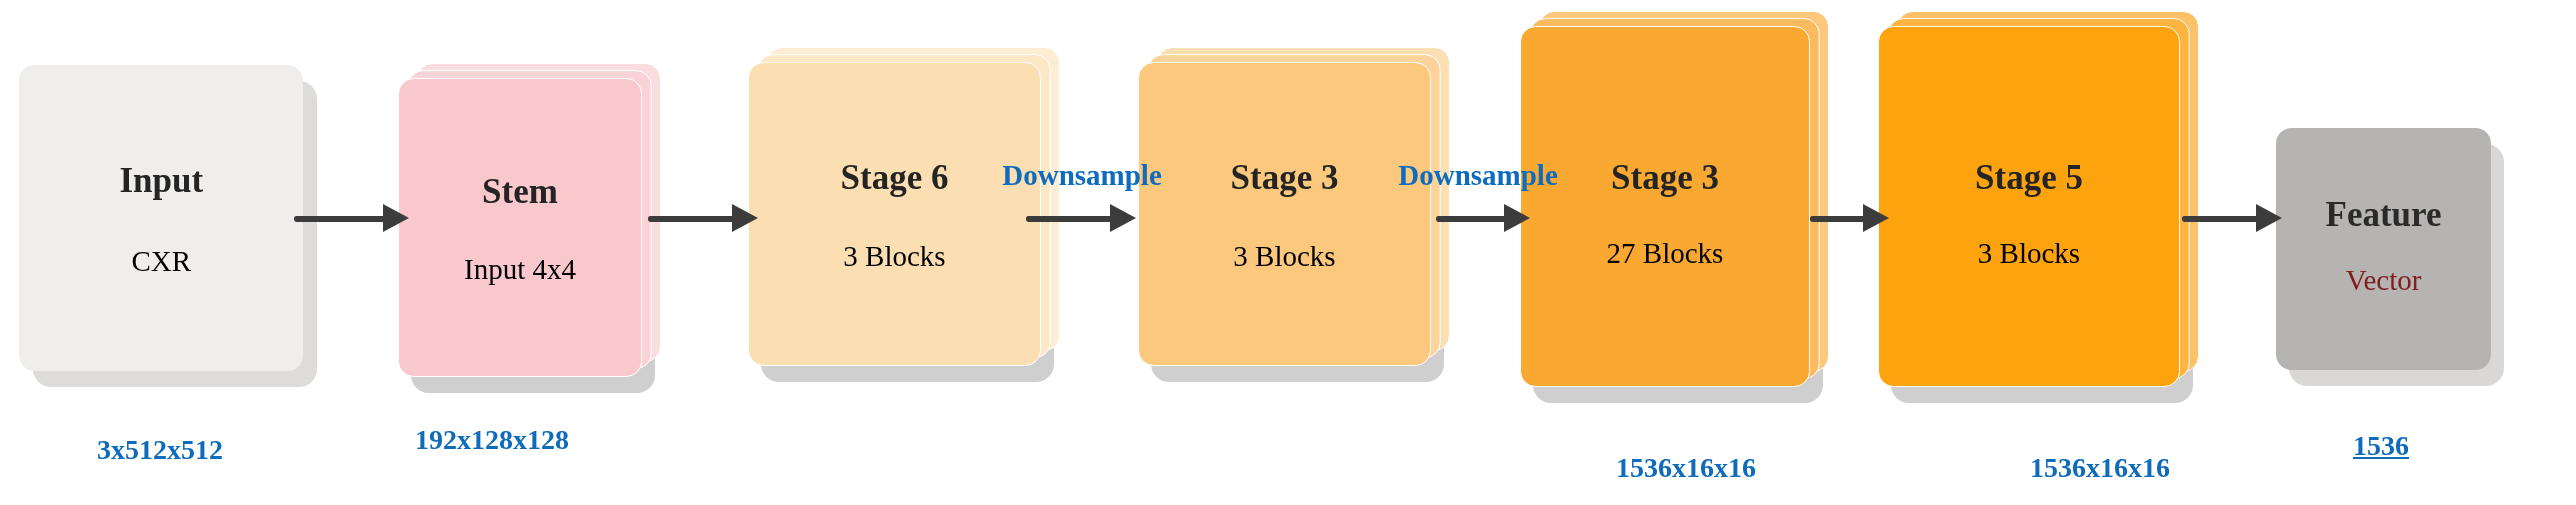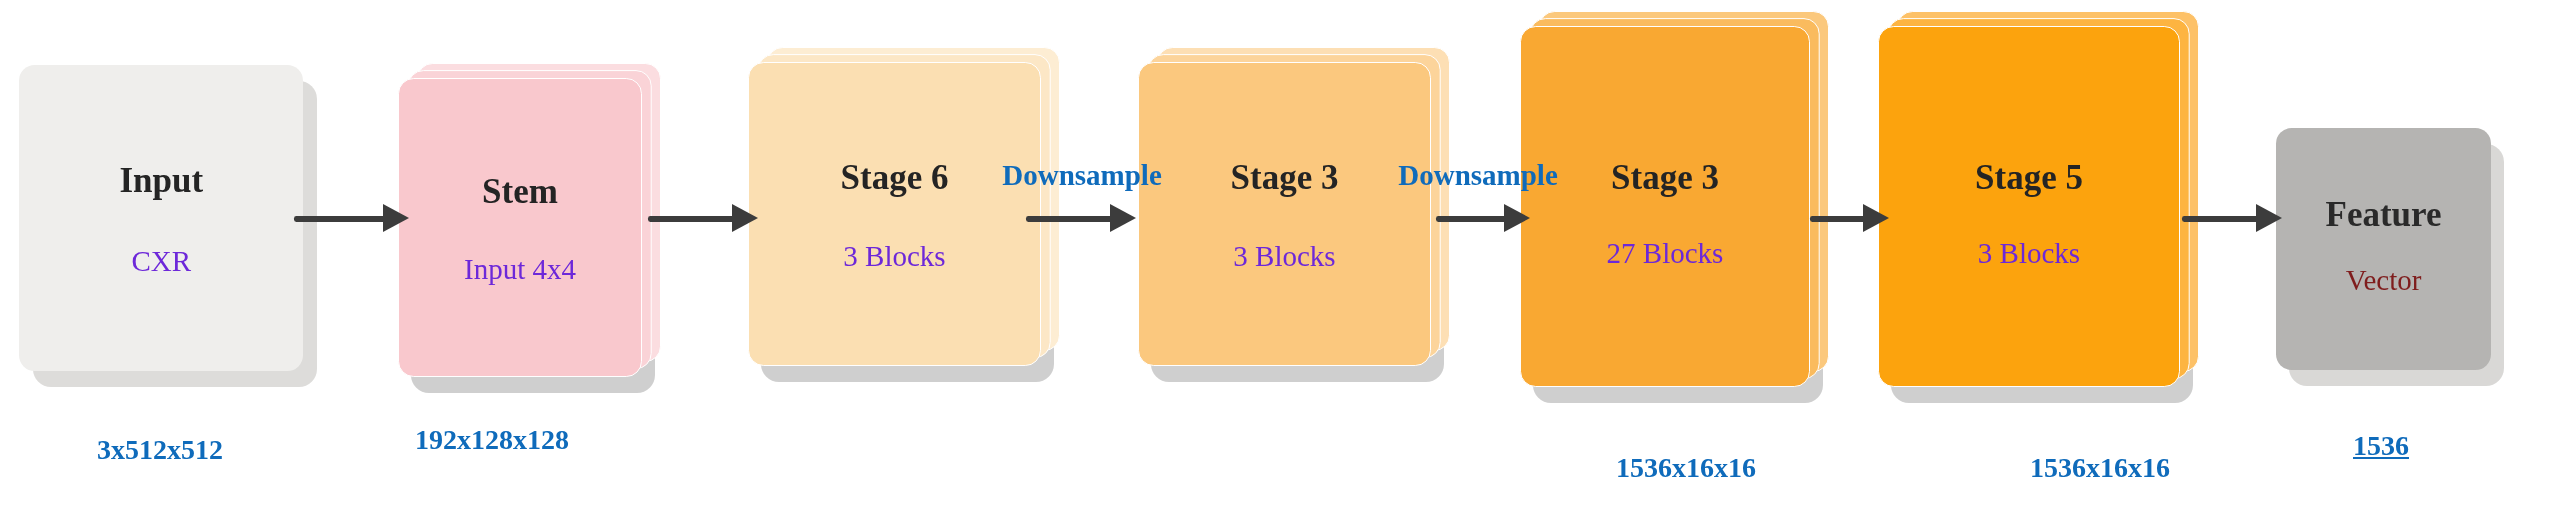--- a/index.html
+++ b/index.html
@@ -21,21 +21,21 @@
   }
   .block .card.c3{transform:translate(19px,-15px);}
   .block .card.c2{transform:translate(9.7px,-7.9px);}
   .block .card.stacked{border:1.8px solid #ffffff;}
   .title{
     position:absolute;left:50%;top:38%;transform:translate(-50%,-50%);
     font-weight:bold;font-size:35px;color:#242424;white-space:nowrap;
   }
   .subtitle{
     position:absolute;left:50%;top:64%;transform:translate(-50%,-50%);
-    font-size:29px;color:#6d28d9;white-space:nowrap;
+    font-size:29px;color:#000000;white-space:nowrap;
   }
   .tall .title{top:42%;}
   .tall .subtitle{top:63%;}
   .feature-blk .title{top:36%;}
   .feature-blk .subtitle{top:63%;}
 
   
   .b-input  {left:19.3px;  top:65px; width:284px; height:306px;}
   .b-stem   {left:398px; top:66px; width:244px; height:299px;margin-top:12px;}
   .b-stage1 {left:748px;top:62px; width:293px; height:304px;}

